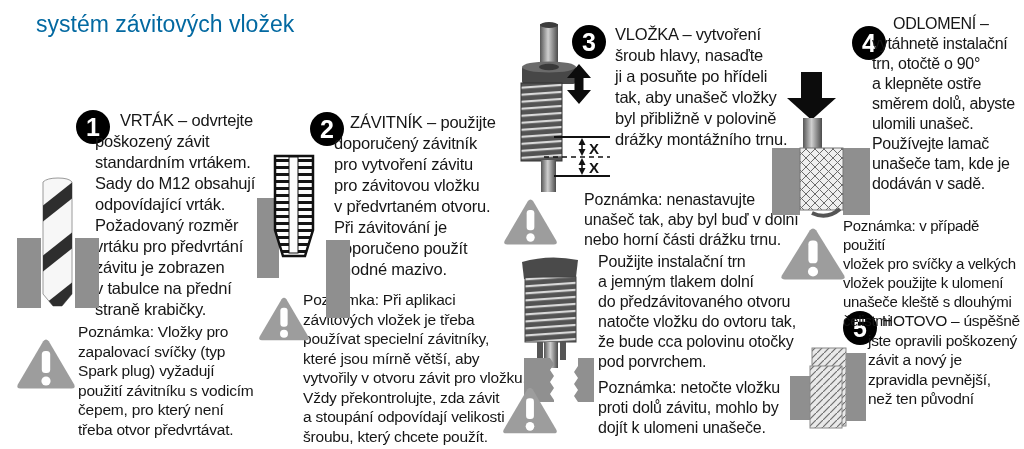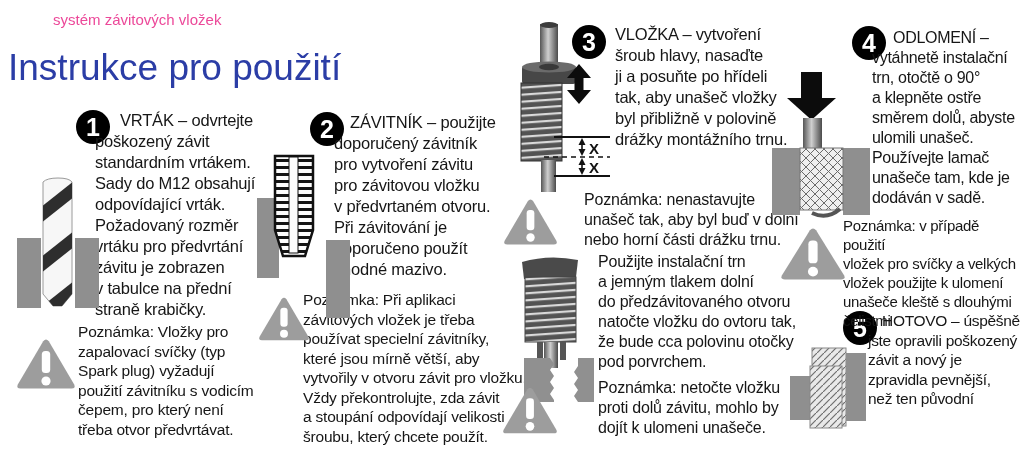--- a/index.html
+++ b/index.html
@@ -1,18 +1,18 @@
 <!DOCTYPE html>
 <html><head>
 <meta charset="utf-8">
 <style>
   html,body{margin:0;padding:0;background:#fff;}
   .canvas{position:relative;width:1024px;height:449px;background:#ffffff;overflow:hidden;
           font-family:"Liberation Sans",sans-serif;color:#161616;}
-  .subtitle{position:absolute;font-size:15px;color:#ec4899;margin-left:17px;}
+  .subtitle{position:absolute;font-size:23px;color:#0369a1;}
   .pagetitle{position:absolute;font-size:37px;color:#2b3da6;}
   .txt{position:absolute;white-space:pre-line;letter-spacing:-0.2px;}
   .txt b{font-weight:normal;}
   .t165{font-size:16.5px;line-height:21px;}
   .t16{font-size:16px;line-height:20px;}
   .t155{font-size:15.5px;line-height:19.5px;}
   .t15{font-size:15px;line-height:19px;letter-spacing:-0.3px;}
   .ls3{letter-spacing:-0.3px;}
   .badge{position:absolute;width:34px;height:34px;border-radius:50%;background:#000;color:#fff;
          font-weight:bold;font-size:25px;display:flex;align-items:center;justify-content:center;}
@@ -43,21 +43,20 @@
         </pattern>
       <linearGradient id="gRod" x1="0" y1="0" x2="1" y2="0">
           <stop offset="0" stop-color="#555"></stop>
           <stop offset="0.45" stop-color="#cfcfcf"></stop>
           <stop offset="1" stop-color="#4a4a4a"></stop>
         </linearGradient>
     </defs>
   </svg>
 
   <div class="subtitle" style="left:36px;top:11px">systém závitových vložek</div>
-  <div class="pagetitle" style="left:8px;top:47px">Instrukce pro použití</div>
 
   <div class="badge" style="left:76px;top:110px">1</div>
   <div class="badge" style="left:310px;top:112px">2</div>
   <div class="badge" style="left:572px;top:25px">3</div>
   <div class="badge" style="left:852px;top:26px">4</div>
   <div class="badge" style="left:843px;top:311px">5</div>
 
   <div class="txt t165" style="left:95px;top:110px;text-indent:25px"><b>VRTÁK –</b> <span>odvrtejte
 poškozený závit
 standardním vrtákem.
@@ -75,21 +74,21 @@
 v předvrtaném otvoru.
 Při závitování je
 doporučeno použít
 vhodné mazivo.</span></div>
   <div class="txt t165" style="left:615px;top:24px"><b>VLOŽKA –</b> <span>vytvoření
 šroub hlavy, nasaďte
 ji a posuňte po hřídeli
 tak, aby unašeč vložky
 byl přibližně v polovině
 drážky montážního trnu.</span></div>
-  <div class="txt t16 ls3" style="left:872px;top:28px;text-indent:21px"><b>ODLOMENÍ –</b><span>
+  <div class="txt t16 ls3" style="left:872px;top:14px;text-indent:21px"><b>ODLOMENÍ –</b><span>
 vytáhnetě instalační
 trn, otočtě o 90°
 a klepněte ostře
 směrem dolů, abyste
 ulomili unašeč.
 Používejte lamač
 unašeče tam, kde je
 dodáván v sadě.</span></div>
   <div class="txt t155" style="left:78px;top:322px"><b>Poznámka:</b> <span>Vložky pro
 zapalovací svíčky (typ

